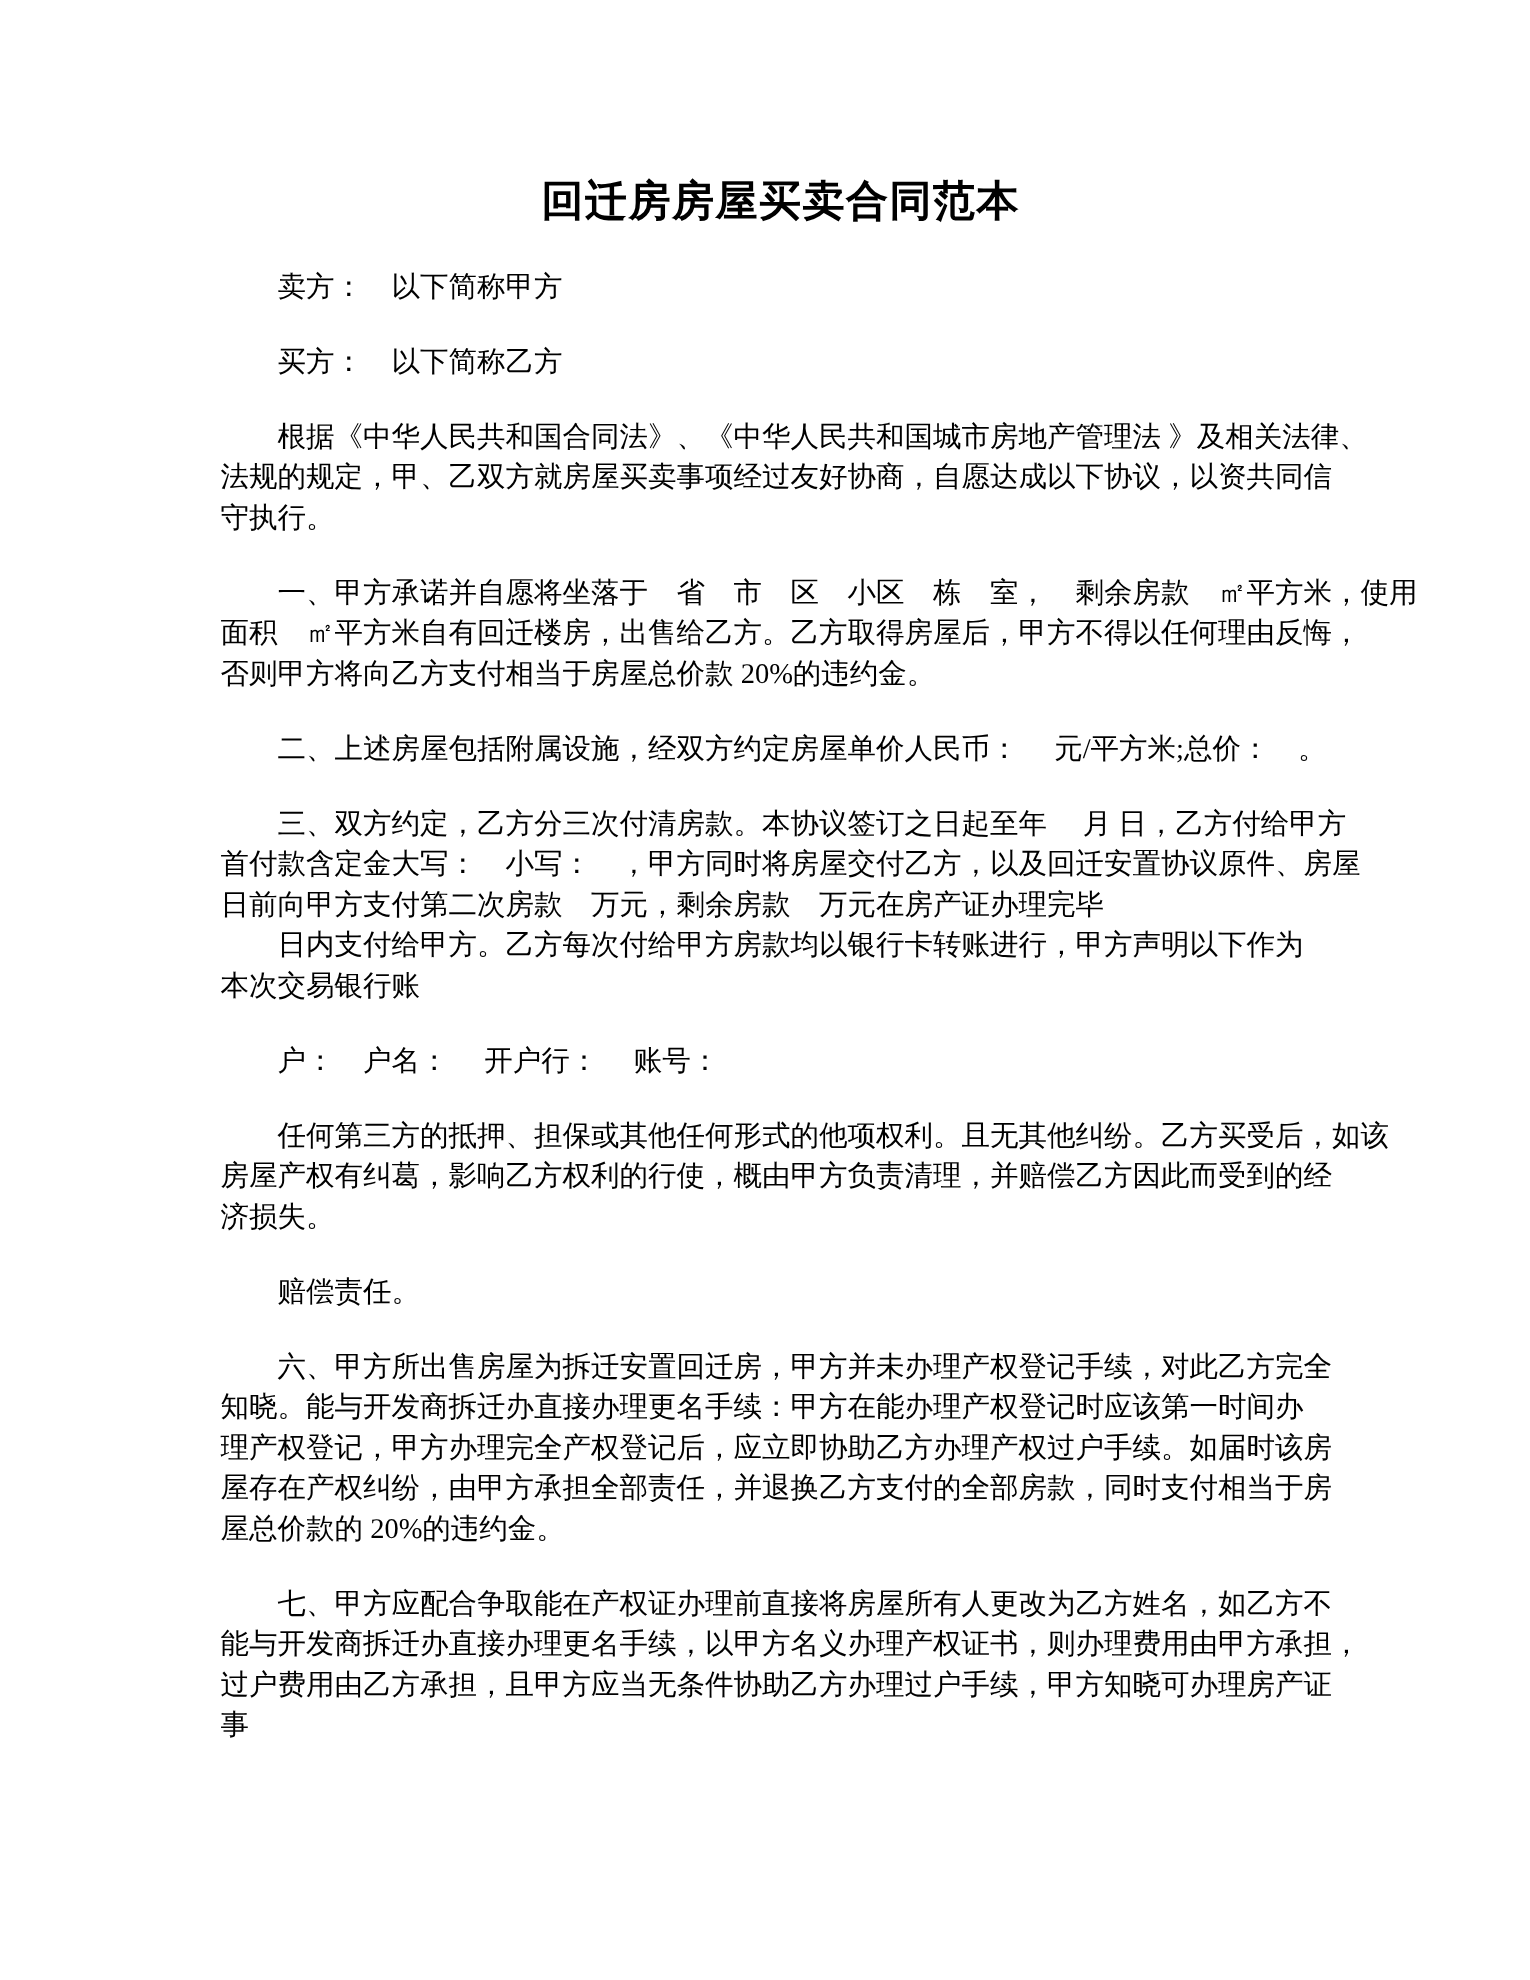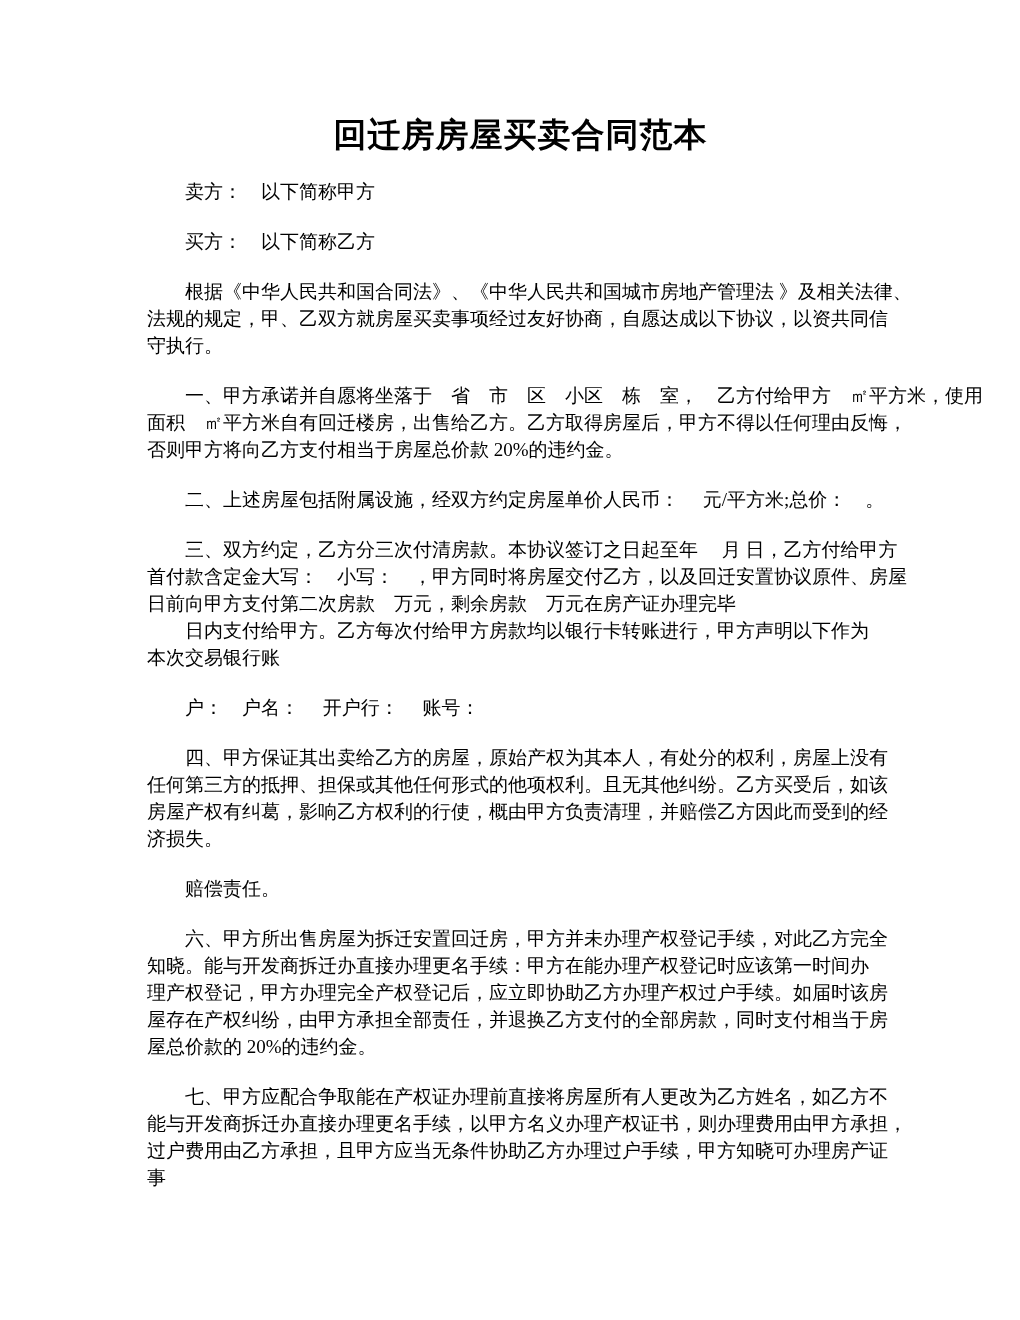--- a/index.html
+++ b/index.html
@@ -17,21 +17,21 @@
     box-sizing: border-box;
     padding: 118px 126px 0 147px;
     overflow: hidden;
     font-family: "Liberation Serif", "DejaVu Serif", serif;
     font-size: 19px;
     line-height: 27px;
   }
   .doc-title {
     margin: 0 0 26px 0;
     padding: 0;
-    font-size: 33px;
+    font-size: 28px;
     line-height: 34px;
     font-weight: bold;
     text-align: center;
     letter-spacing: 1px;
     white-space: pre;
   }
   .para {
     margin: 0 0 17px 0;
   }
   .line {
@@ -57,21 +57,21 @@
     <div class="line">买方：　以下简称乙方</div>
   </div>
 
   <div class="para">
     <div class="line">根据《中华人民共和国合同法》、《中华人民共和国城市房地产管理法 》及相关法律、</div>
     <div class="line">法规的规定，甲、乙双方就房屋买卖事项经过友好协商，自愿达成以下协议，以资共同信</div>
     <div class="line">守执行。</div>
   </div>
 
   <div class="para">
-    <div class="line">一、甲方承诺并自愿将坐落于　省　市　区　小区　栋　室，　乙方付给甲方　㎡平方米，使用</div>
+    <div class="line">一、甲方承诺并自愿将坐落于　省　市　区　小区　栋　室，　剩余房款　㎡平方米，使用</div>
     <div class="line">面积　㎡平方米自有回迁楼房，出售给乙方。乙方取得房屋后，甲方不得以任何理由反悔，</div>
     <div class="line">否则甲方将向乙方支付相当于房屋总价款 20%的违约金。</div>
   </div>
 
   <div class="para">
     <div class="line">二、上述房屋包括附属设施，经双方约定房屋单价人民币：　 元/平方米;总价：　。</div>
   </div>
 
   <div class="para">
     <div class="line">三、双方约定，乙方分三次付清房款。本协议签订之日起至年　 月 日，乙方付给甲方</div>
@@ -79,21 +79,20 @@
     <div class="line">日前向甲方支付第二次房款　万元，剩余房款　万元在房产证办理完毕</div>
     <div class="line">　　日内支付给甲方。乙方每次付给甲方房款均以银行卡转账进行，甲方声明以下作为</div>
     <div class="line">本次交易银行账</div>
   </div>
 
   <div class="para">
     <div class="line">户：　户名：　 开户行：　 账号：</div>
   </div>
 
   <div class="para">
-    <div class="line">四、甲方保证其出卖给乙方的房屋，原始产权为其本人，有处分的权利，房屋上没有</div>
     <div class="line">任何第三方的抵押、担保或其他任何形式的他项权利。且无其他纠纷。乙方买受后，如该</div>
     <div class="line">房屋产权有纠葛，影响乙方权利的行使，概由甲方负责清理，并赔偿乙方因此而受到的经</div>
     <div class="line">济损失。</div>
   </div>
 
   <div class="para">
     <div class="line">赔偿责任。</div>
   </div>
 
   <div class="para">

